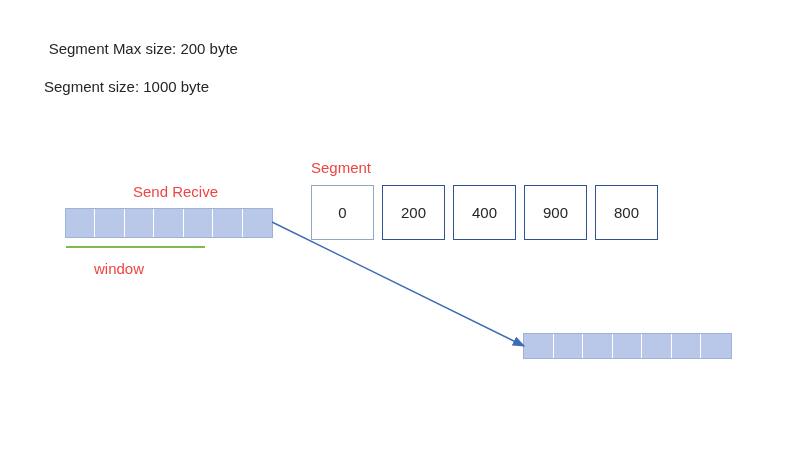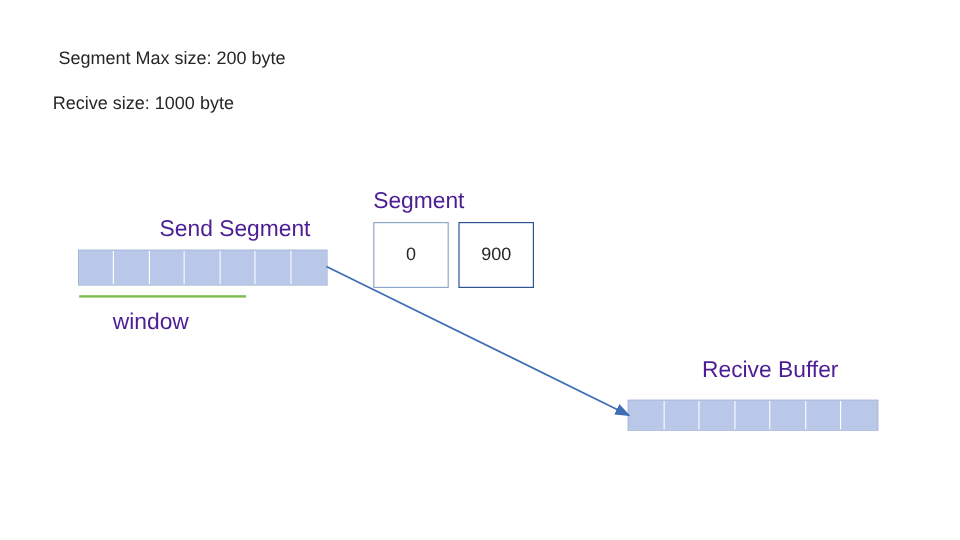--- a/index.html
+++ b/index.html
@@ -34,23 +34,23 @@
     white-space: pre;
   }
   .header-note .line2 {
     display: block;
     padding-left: 12px;
   }
 
   
   .caption {
     position: absolute;
-    font-size: 19px;
+    font-size: 15px;
     line-height: 18px;
-    color: #4c1d95;
+    color: #ef4444;
     white-space: nowrap;
   }
 
   
   .buffer {
     position: absolute;
     display: flex;
     box-sizing: border-box;
   }
   .buffer .cell {
@@ -143,46 +143,48 @@
     pointer-events: none;
   }
 </style>
 </head>
 <body>
 
 <div class="canvas">
 
   <div class="header-note">
     <span>Segment Max size: 200 byte</span>
-    <span class="line2">Recive size: 1000 byte</span>
-  </div>
-
-  <div class="caption" id="send-buffer-label">Send Segment</div>
+    <span class="line2">Segment size: 1000 byte</span>
+  </div>
+
+  <div class="caption" id="send-buffer-label">Send Recive</div>
 
   <div class="buffer edge-tint" id="send-buffer">
     <div class="cell"></div>
     <div class="cell"></div>
     <div class="cell"></div>
     <div class="cell"></div>
     <div class="cell"></div>
     <div class="cell"></div>
     <div class="cell"></div>
   </div>
 
   <div id="window-line"></div>
   <div class="caption" id="window-label">window</div>
 
   <div class="caption" id="segment-label">Segment</div>
 
   <div id="segment-row">
     <div class="segment-box muted-border">0</div>
+    <div class="segment-box">200</div>
+    <div class="segment-box">400</div>
     <div class="segment-box">900</div>
-  </div>
-
-  <div class="caption" id="recive-buffer-label">Recive Buffer</div>
+    <div class="segment-box">800</div>
+  </div>
+
 
   <div class="buffer edge-tint" id="recive-buffer">
     <div class="cell"></div>
     <div class="cell"></div>
     <div class="cell"></div>
     <div class="cell"></div>
     <div class="cell"></div>
     <div class="cell"></div>
     <div class="cell"></div>
   </div>

